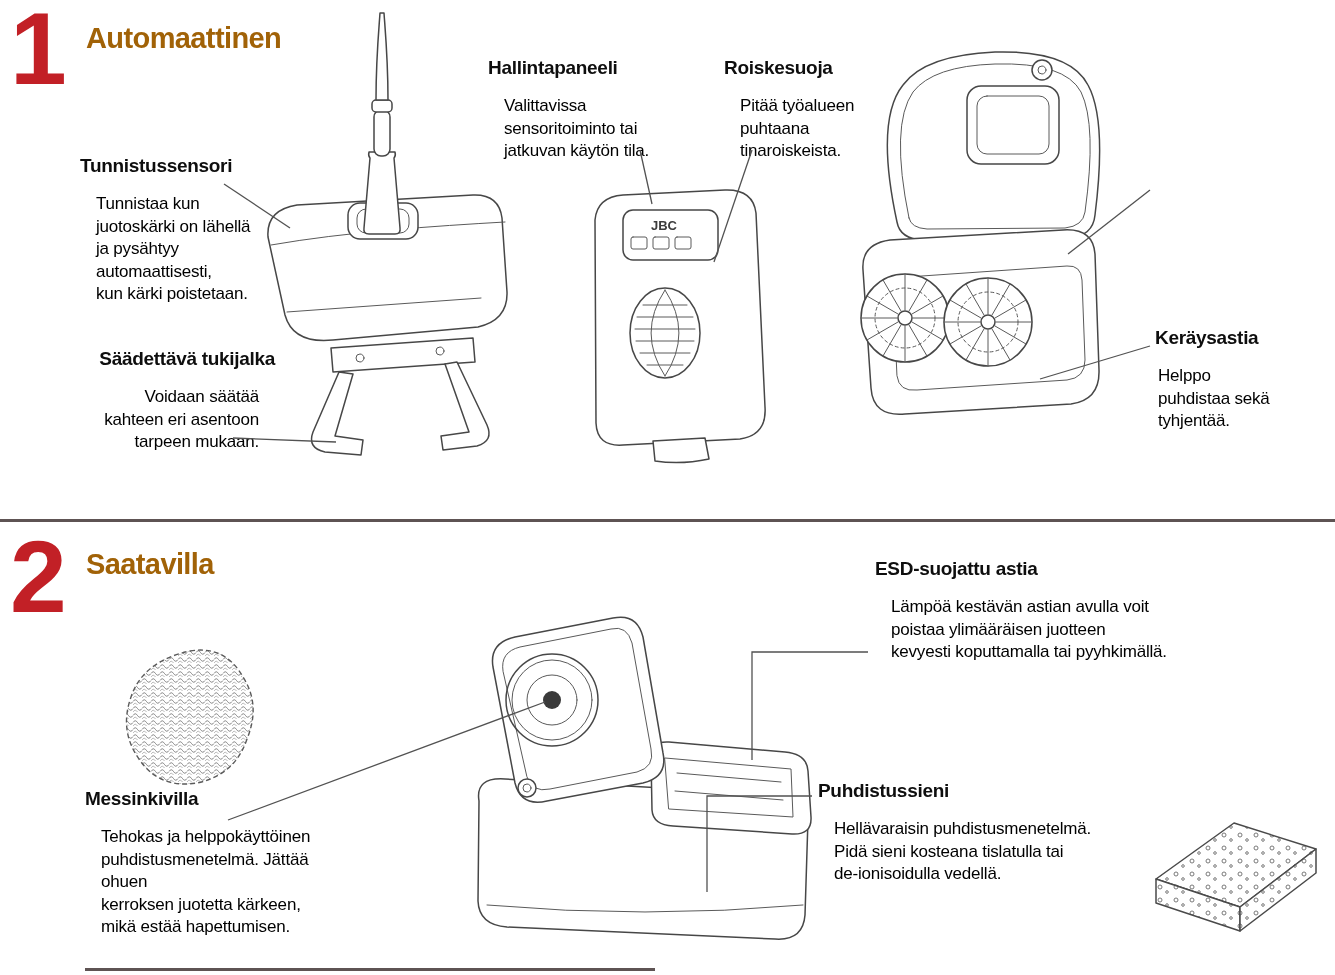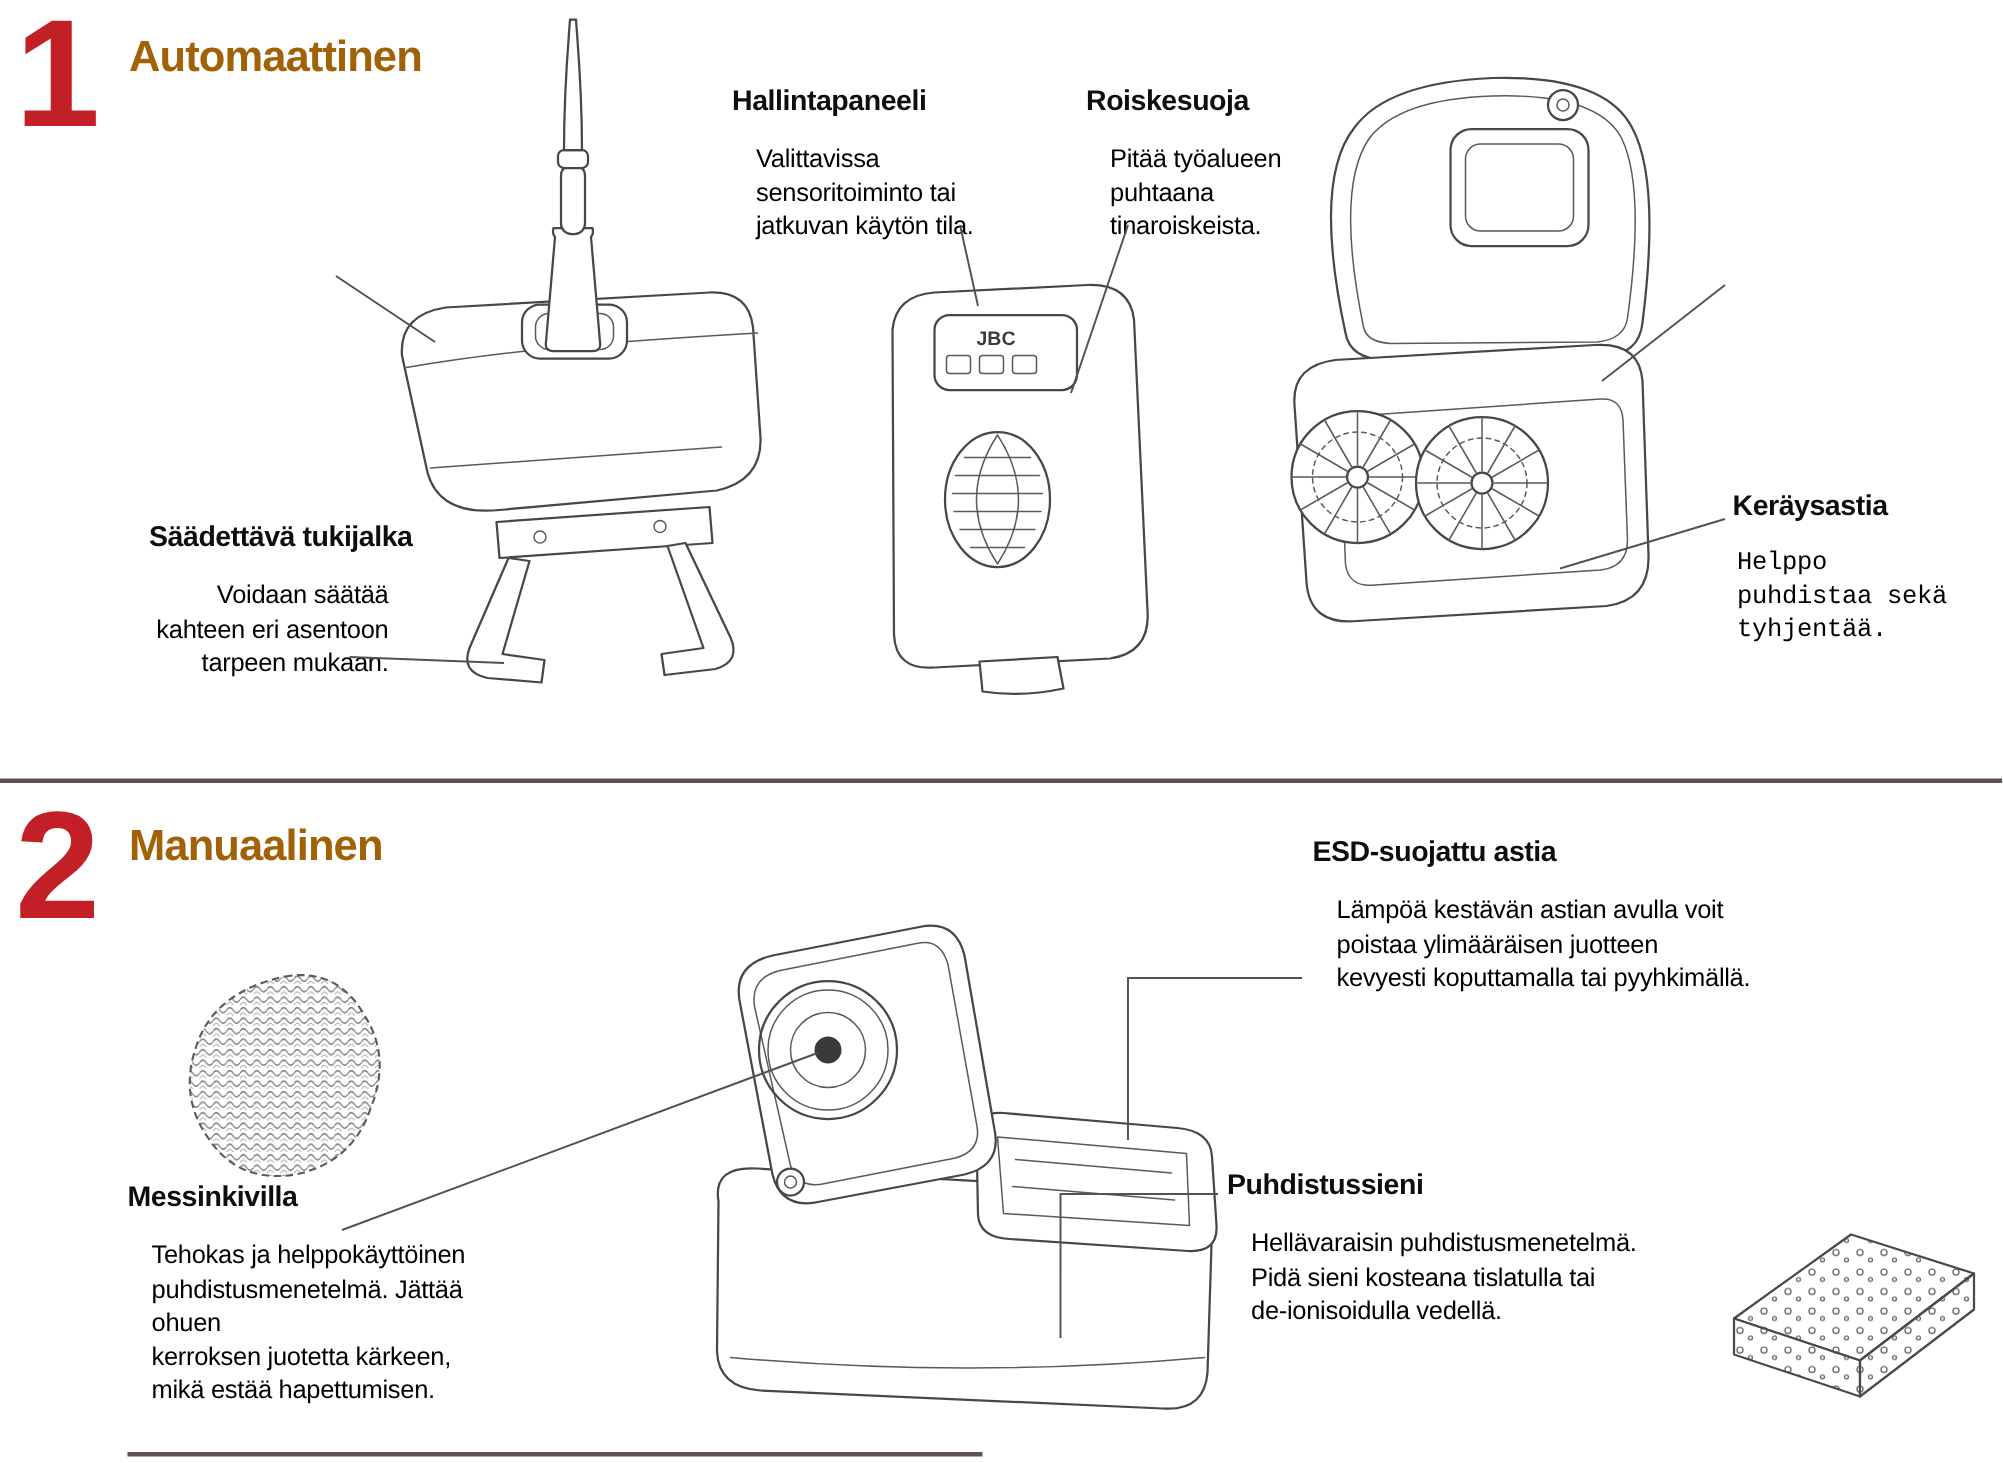--- a/index.html
+++ b/index.html
@@ -34,20 +34,28 @@
   .panel-label{font-family:"Liberation Sans",sans-serif;font-size:13px;font-weight:bold;fill:#3c3c3c;}
 </style>
 </head>
 <body>
 
 <div class="page">
 
   <div class="bignum" style="left:10px;top:8px;">1</div>
   <div class="sec-title" style="left:86px;top:22px;">Automaattinen</div>
 
+  <div class="callout" style="left:80px;top:155px;width:195px;">
+    <p class="c-title">Tunnistussensori</p>
+    <p class="c-body">Tunnistaa kun
+juotoskärki on lähellä
+ja pysähtyy
+automaattisesti,
+kun kärki poistetaan.</p>
+  </div>
 
   <div class="callout" style="left:80px;top:348px;width:195px;text-align:right;">
     <p class="c-title">Säädettävä tukijalka</p>
     <p class="c-body">Voidaan säätää
 kahteen eri asentoon
 tarpeen mukaan.</p>
   </div>
 
   <div class="callout" style="left:488px;top:57px;width:190px;">
     <p class="c-title">Hallintapaneeli</p>
@@ -59,21 +67,21 @@
   <div class="callout" style="left:724px;top:57px;width:165px;">
     <p class="c-title">Roiskesuoja</p>
     <p class="c-body">Pitää työalueen
 puhtaana
 tinaroiskeista.</p>
   </div>
 
 
   <div class="callout" style="left:1155px;top:327px;width:165px;">
     <p class="c-title">Keräysastia</p>
-    <p class="c-body" style="margin-left:3px;font-family:Liberation Mono, monospace;">Helppo
+    <p class="c-body" style="margin-left:3px;">Helppo
 puhdistaa sekä
 tyhjentää.</p>
   </div>
 
   <svg class="illu" style="left:235px;top:0px;" width="300" height="475" viewBox="0 0 300 475">
 
     <path class="ink-fill" d="M33,237 Q31,210 62,205 L238,195 Q264,194 267,218 L272,292 Q273,320 243,327 L98,340 Q58,344 50,315 Z"></path>
     <path class="ink-thin" d="M36,245 C110,232 200,226 270,222"></path>
     <path class="ink-thin" d="M52,312 L246,298"></path>
 
@@ -128,21 +136,21 @@
 
     <circle class="ink-fill" cx="143" cy="282" r="44"></circle>
     <circle class="ink-thin" cx="143" cy="282" r="30" stroke-dasharray="3 3"></circle>
     <path class="ink-thin" d="M151,282L187,282M150,286L181,304M147,289L165,320M143,290L143,326M139,289L121,320M136,286L105,304M135,282L99,282M136,278L105,260M139,275L121,244M143,274L143,238M147,275L165,244M150,278L181,260"></path>
     <circle class="ink-fill" cx="143" cy="282" r="7"></circle>
   </svg>
 
   <div class="divider" style="left:0;top:519px;width:1335px;"></div>
 
   <div class="bignum" style="left:10px;top:536px;">2</div>
-  <div class="sec-title" style="left:86px;top:548px;">Manuaalinen</div>
+  <div class="sec-title" style="left:86px;top:548px;">Saatavilla</div>
 
   <div class="callout" style="left:875px;top:558px;width:350px;">
     <p class="c-title">ESD-suojattu astia</p>
     <p class="c-body">Lämpöä kestävän astian avulla voit
 poistaa ylimääräisen juotteen
 kevyesti koputtamalla tai pyyhkimällä.</p>
   </div>
 
   <div class="callout" style="left:85px;top:788px;width:280px;">
     <p class="c-title">Messinkivilla</p>

